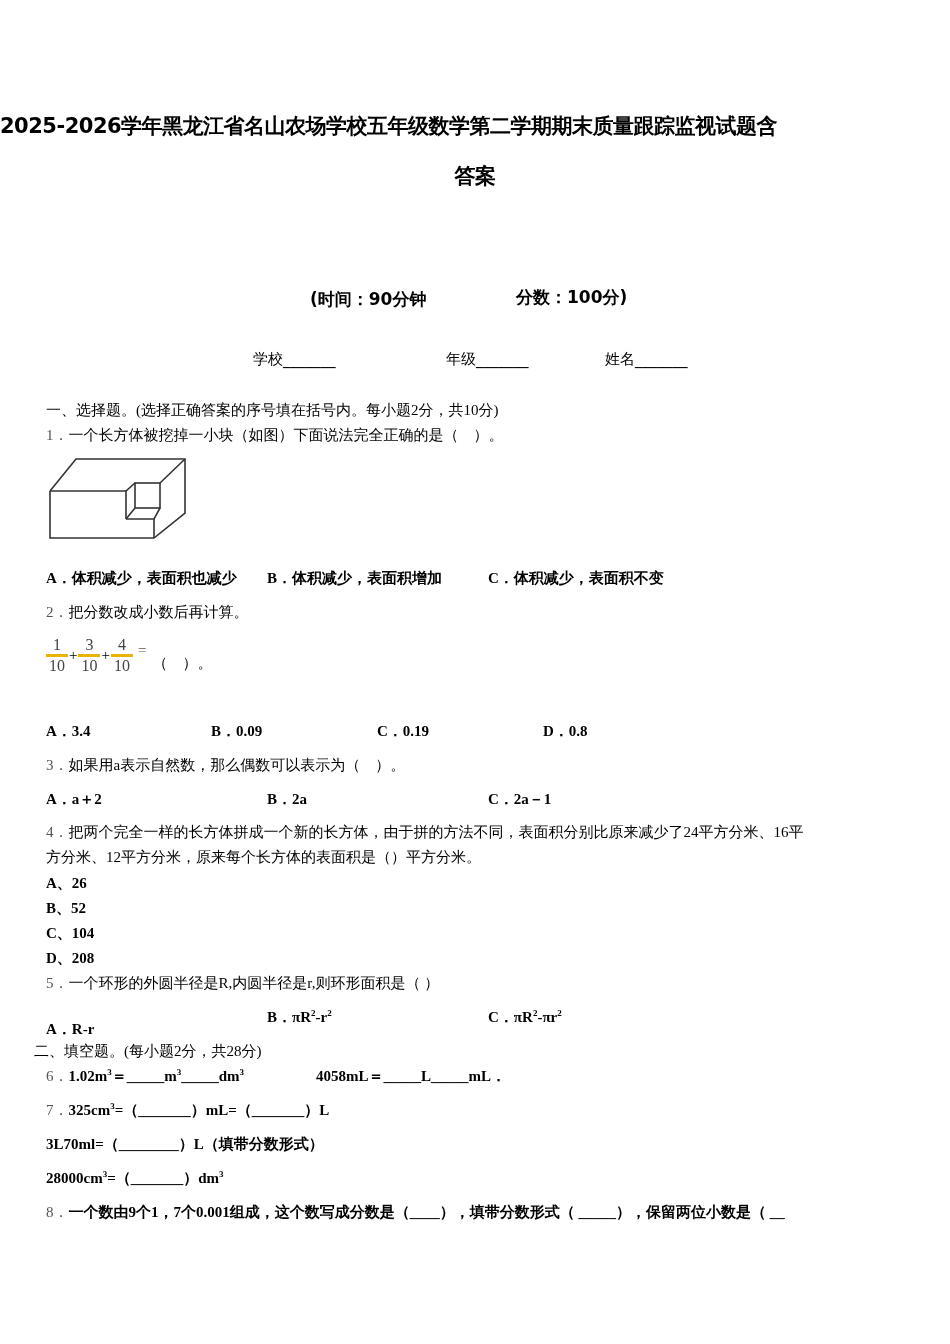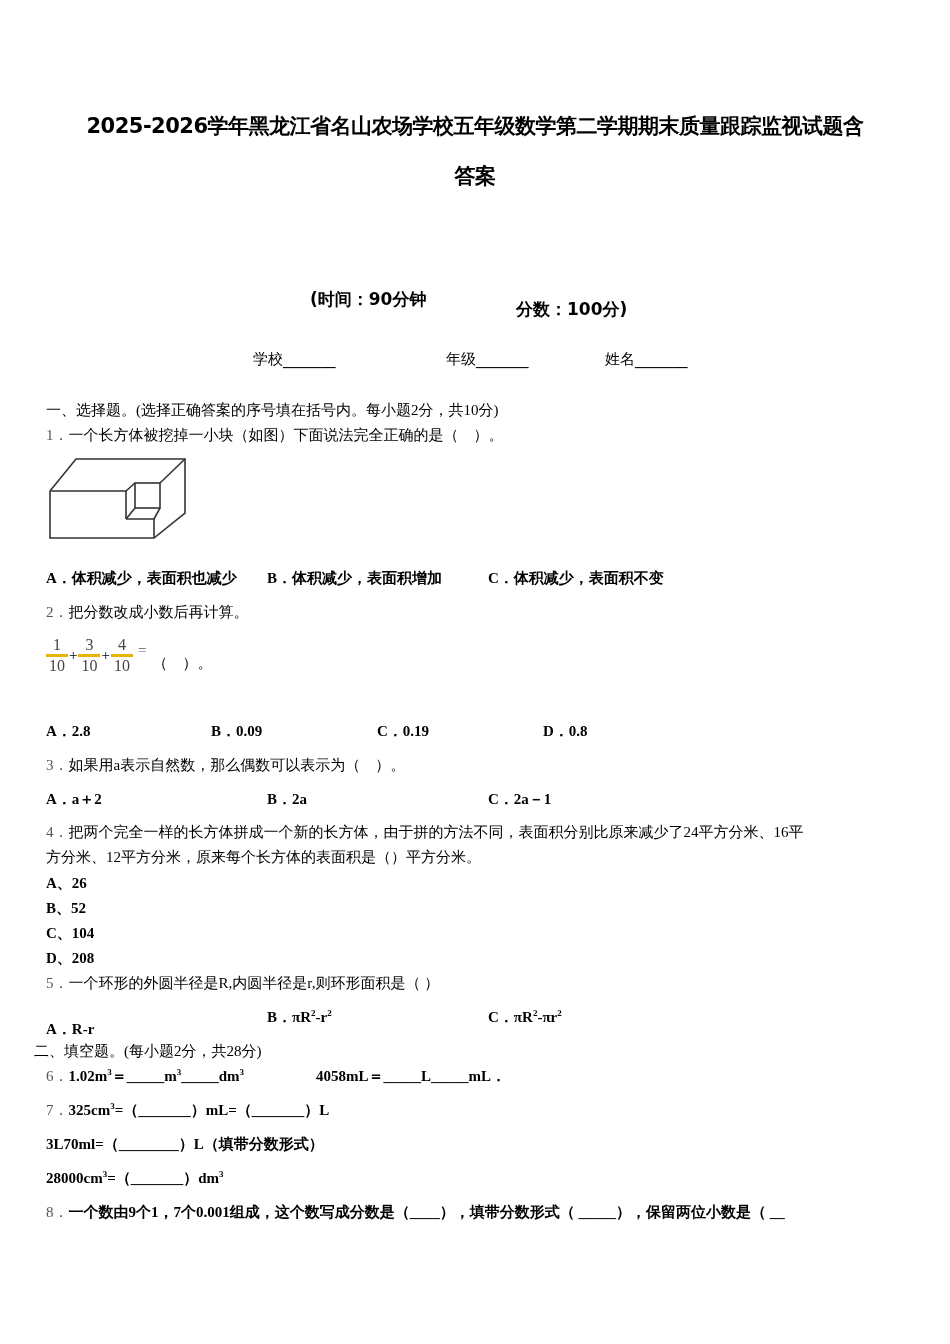--- a/index.html
+++ b/index.html
@@ -13,25 +13,25 @@
   .num { color:#555; font-weight:normal; }
   sup { font-size:9px; vertical-align:super; line-height:0; }
   .frac { display:inline-block; text-align:center; vertical-align:middle; color:#444; font-size:16px; }
   .frac .n { display:block; padding:0 3px; }
   .frac .d { display:block; border-top:3px solid #eab308; padding:0 3px; }
   .op { display:inline-block; vertical-align:middle; font-size:15px; margin:0 1px; }
 </style>
 </head>
 <body>
 
-<div class="abs title" style="left:0;width:950px;text-align:center;top:112px;">2025-2026学年黑龙江省名山农场学校五年级数学第二学期期末质量跟踪监视试题含</div>
+<div class="abs title" style="left:0;width:950px;top:112px;">2025-2026学年黑龙江省名山农场学校五年级数学第二学期期末质量跟踪监视试题含</div>
 <div class="abs title" style="left:0;width:950px;text-align:center;top:162px;">答案</div>
 
 <div class="abs subtitle" style="left:310px;top:288px;">(时间：90分钟</div>
-<div class="abs subtitle" style="left:516px;top:298px;text-align:center;">分数：100分)</div>
+<div class="abs subtitle" style="left:516px;top:286px;text-align:center;">分数：100分)</div>
 
 <div class="abs info" style="left:253px;top:350px;">学校_______</div>
 <div class="abs info" style="left:446px;top:350px;">年级_______</div>
 <div class="abs info" style="left:605px;top:350px;">姓名_______</div>
 
 <div class="abs txt" style="left:46px;top:401px;">一、选择题。(选择正确答案的序号填在括号内。每小题2分，共10分)</div>
 
 <div class="abs txt" style="left:46px;top:426px;">
   <span class="num">1．</span><span>一个长方体被挖掉一小块（如图）下面说法完全正确的是（　）。</span>
 </div>
@@ -57,21 +57,21 @@
 <div class="abs txt" style="left:46px;top:603px;">
   <span class="num">2．</span><span>把分数改成小数后再计算。</span>
 </div>
 
 <div class="abs" style="left:46px;top:636px;">
   <span class="frac"><span class="n">1</span><span class="d">10</span></span><span class="op">+</span><span class="frac"><span class="n">3</span><span class="d">10</span></span><span class="op">+</span><span class="frac"><span class="n">4</span><span class="d">10</span></span>
   <span class="op" style="color:#555;margin-top:-10px;">=</span>
   <span class="op" style="position:relative;top:8px;">（　）。</span>
 </div>
 
-<div class="abs txt b" style="left:46px;top:722px;">A．2.8</div>
+<div class="abs txt b" style="left:46px;top:722px;">A．3.4</div>
 <div class="abs txt b" style="left:211px;top:722px;">B．0.09</div>
 <div class="abs txt b" style="left:377px;top:722px;">C．0.19</div>
 <div class="abs txt b" style="left:543px;top:722px;">D．0.8</div>
 
 <div class="abs txt" style="left:46px;top:756px;">
   <span class="num">3．</span><span>如果用a表示自然数，那么偶数可以表示为（　）。</span>
 </div>
 
 <div class="abs txt b" style="left:46px;top:790px;">A．a＋2</div>
 <div class="abs txt b" style="left:267px;top:790px;">B．2a</div>

